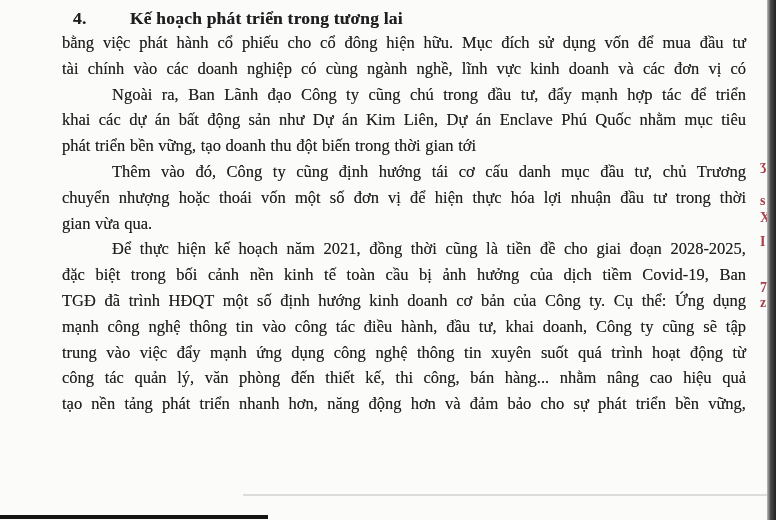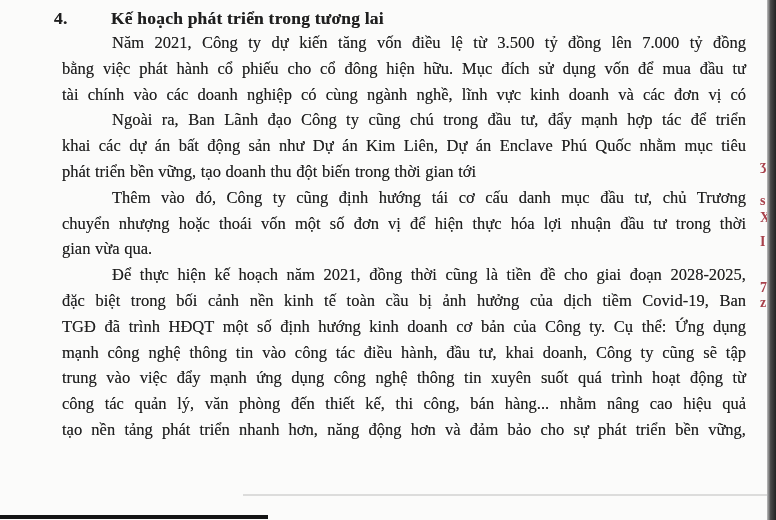--- a/index.html
+++ b/index.html
@@ -5,21 +5,21 @@
   html,body { margin:0; padding:0; background:#e8e8e8; }
   .page {
     position:relative;
     width:776px; height:520px;
     background:#fbfbfa;
     overflow:hidden;
     font-family:"Liberation Serif","DejaVu Serif",serif;
     color:#1f1f1f;
   }
   .heading {
-    position:absolute; top:6px; left:54px;
+    position:absolute; top:6px; left:73px;
     font-weight:bold; font-size:17.5px; line-height:24px;
     letter-spacing:0.2px;
     text-shadow:0 0 0.5px rgba(10,10,10,0.55);
     white-space:nowrap;
   }
   .hnum { display:inline-block; width:57px; }
   .doc-body {
     position:absolute; left:62px; top:30px; width:684px;
     font-size:16.5px;
     text-shadow:0 0 0.5px rgba(10,10,10,0.5);
@@ -57,21 +57,20 @@
 </head>
 <body>
 
 <div class="page">
 
   <div class="heading">
     <span class="hnum">4.</span><span class="htitle">Kế hoạch phát triển trong tương lai</span>
   </div>
 
   <div class="doc-body">
-      <div class="line indent">Năm 2021, Công ty dự kiến tăng vốn điều lệ từ 3.500 tỷ đồng lên 7.000 tỷ đồng</div>
       <div class="line">bằng việc phát hành cổ phiếu cho cổ đông hiện hữu. Mục đích sử dụng vốn để mua đầu tư</div>
       <div class="line">tài chính vào các doanh nghiệp có cùng ngành nghề, lĩnh vực kinh doanh và các đơn vị có</div>
       <div class="line indent">Ngoài ra, Ban Lãnh đạo Công ty cũng chú trong đầu tư, đẩy mạnh hợp tác để triển</div>
       <div class="line">khai các dự án bất động sản như Dự án Kim Liên, Dự án Enclave Phú Quốc nhằm mục tiêu</div>
       <div class="line last">phát triển bền vững, tạo doanh thu đột biến trong thời gian tới</div>
       <div class="line indent">Thêm vào đó, Công ty cũng định hướng tái cơ cấu danh mục đầu tư, chủ Trương</div>
       <div class="line">chuyển nhượng hoặc thoái vốn một số đơn vị để hiện thực hóa lợi nhuận đầu tư trong thời</div>
       <div class="line last">gian vừa qua.</div>
       <div class="line indent">Để thực hiện kế hoạch năm 2021, đồng thời cũng là tiền đề cho giai đoạn 2028-2025,</div>
       <div class="line">đặc biệt trong bối cảnh nền kinh tế toàn cầu bị ảnh hưởng của dịch tiềm Covid-19, Ban</div>

